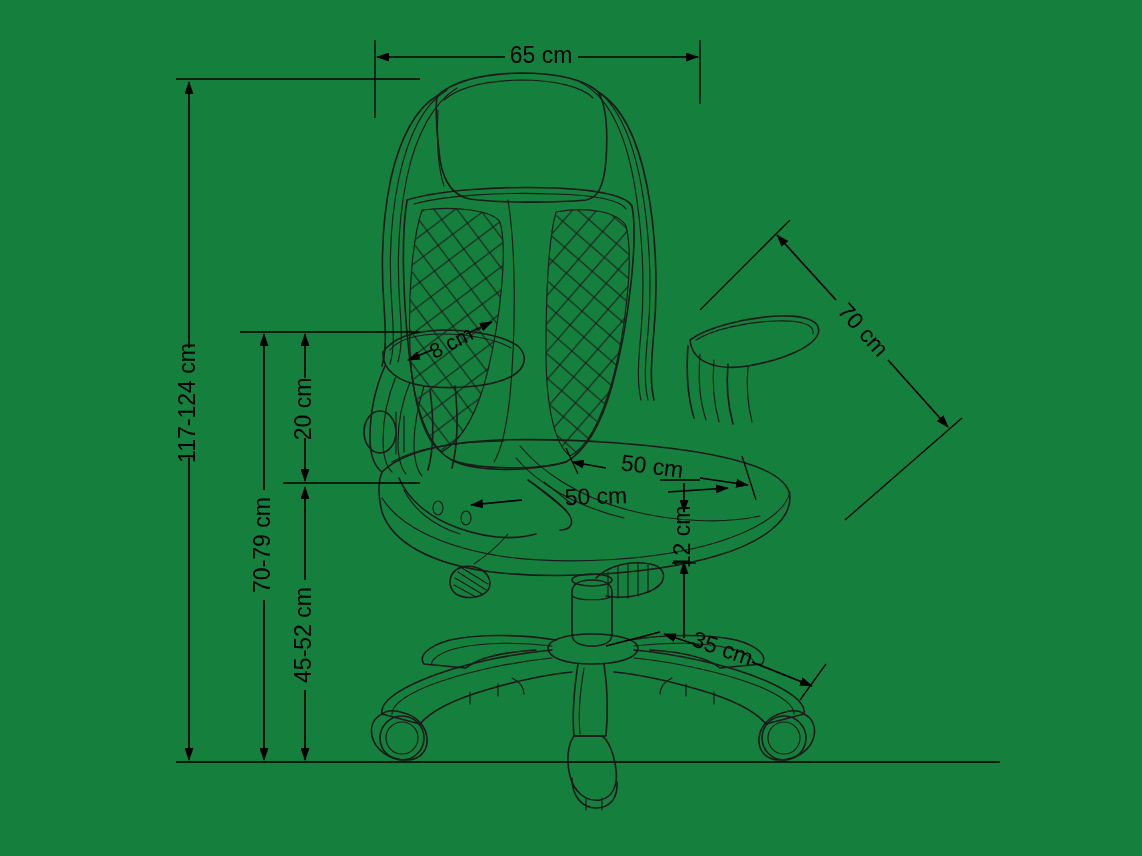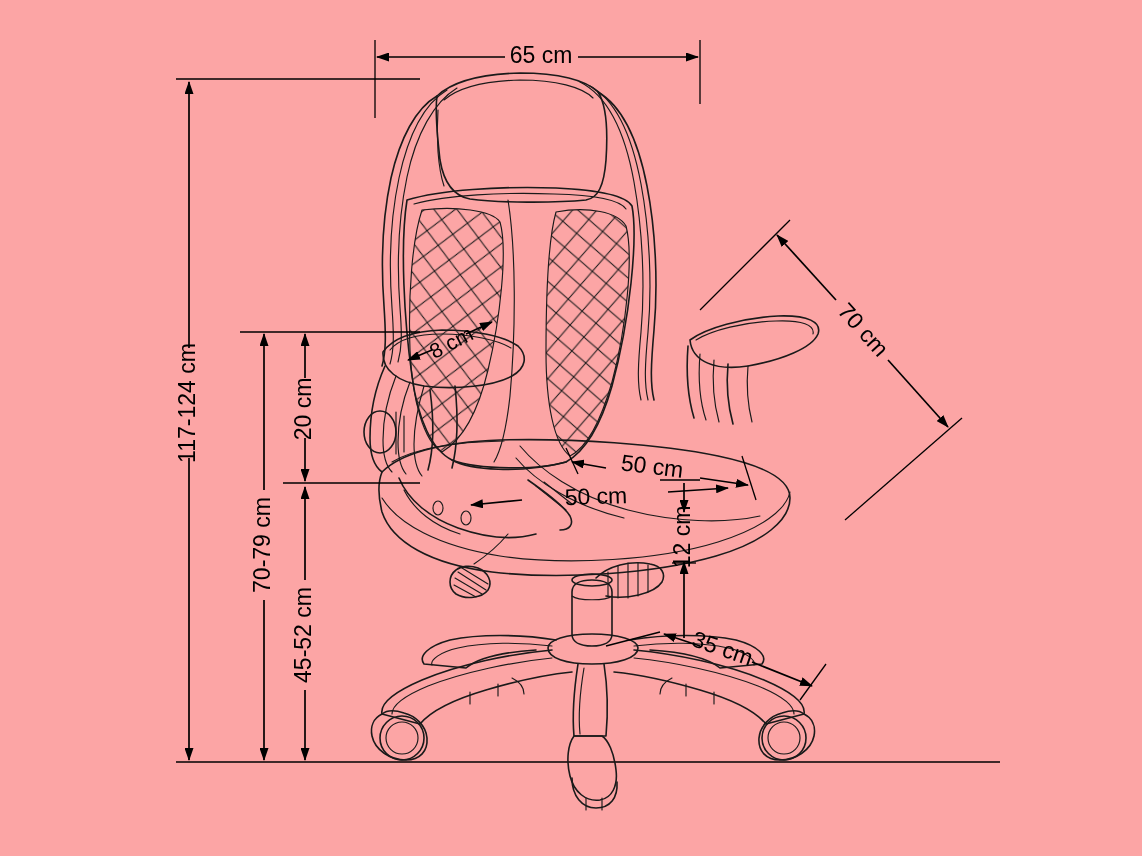--- a/index.html
+++ b/index.html
@@ -1,21 +1,21 @@
 <!DOCTYPE html>
 <html><head>
 <meta charset="utf-8">
 <style>
   html,body{margin:0;padding:0;background:#ffffff;}
   body{font-family:"Liberation Sans", sans-serif;}
   #page{
     position:relative;
     width:1142px;
     height:856px;
-    background:#fca5a5;
+    background:#15803d;
     overflow:hidden;
   }
   #svgroot{position:absolute;left:0;top:0;width:1142px;height:856px;}
   .dimtext{
     font-family:"Liberation Sans", sans-serif;
     font-size:23px;
     fill:#000000;
     dominant-baseline:middle;
   }
   .dimtext-sm{

